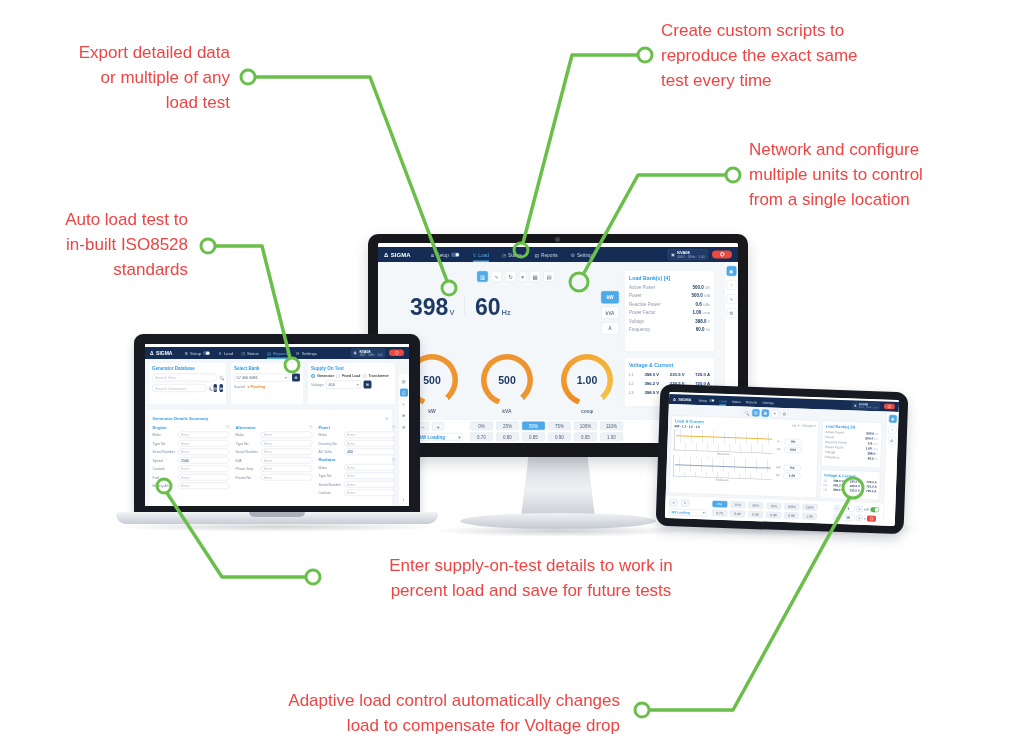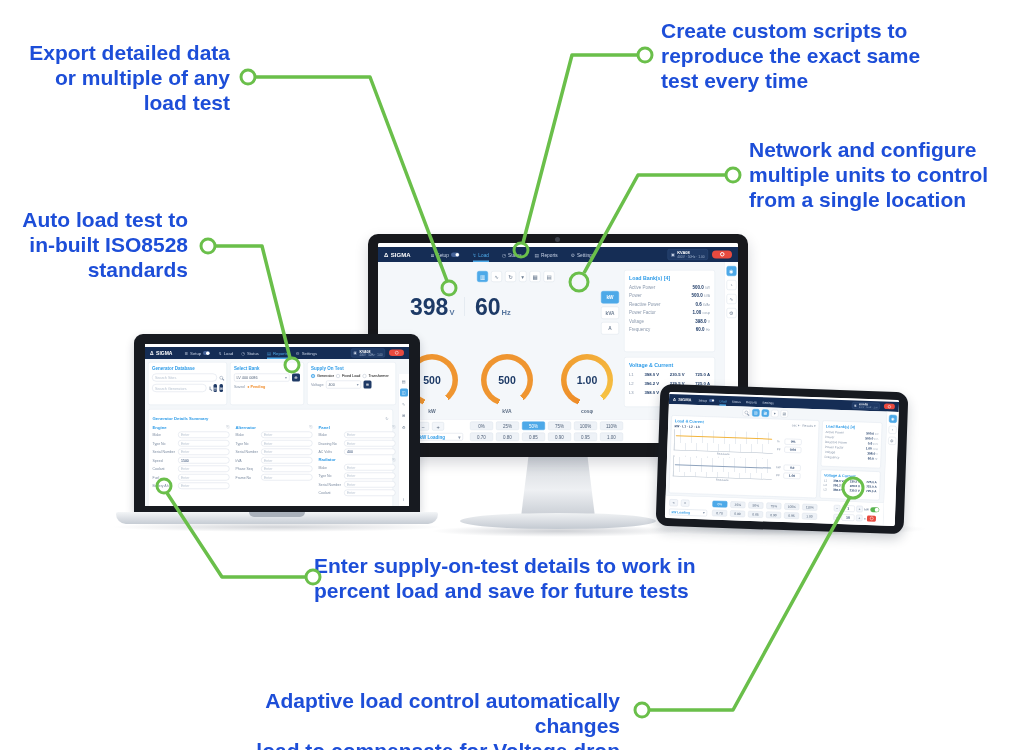--- a/index.html
+++ b/index.html
@@ -1,24 +1,24 @@
 <!DOCTYPE html>
 <html><head>
 <meta charset="utf-8">
 <style>
 *{margin:0;padding:0;box-sizing:border-box}
 html,body{width:1024px;height:750px}
 body{position:relative;background:#fff;font-family:"Liberation Sans",sans-serif;overflow:hidden}
 
-.co{position:absolute;z-index:40;font-weight:700;font-size:21px;line-height:25px;color:#1d4ed8;white-space:pre-line}
+.co{position:absolute;z-index:40;font-weight:400;font-size:17px;line-height:25px;color:#ef4444;white-space:pre-line}
 #co-export{left:18px;top:40px;width:212px;text-align:right}
 #co-scripts{left:661px;top:18px;width:310px;text-align:left}
 #co-network{left:749px;top:137px;width:272px;text-align:left}
 #co-auto{left:10px;top:207px;width:178px;text-align:right}
-#co-supply{left:314px;top:553px;width:402px;text-align:left}
+#co-supply{left:330px;top:553px;width:402px;text-align:center}
 #co-adaptive{left:200px;top:688px;width:420px;text-align:right}
 .lines{position:absolute;left:0;top:0;z-index:50;pointer-events:none}
 
 .dev{position:absolute}
 #monitor{left:368px;top:234px;width:380px;height:302px;z-index:10}
 .mon-bezel{position:absolute;left:0;top:0;width:380px;height:223px;background:#17181c;border-radius:10px;box-shadow:0 6px 14px rgba(20,30,50,.18)}
 .cam{position:absolute;left:187px;top:3px;width:5px;height:5px;border-radius:50%;background:#3c4049}
 .mon-scr{position:absolute;left:10px;top:9px;width:360px;height:200px;background:#fff;overflow:hidden;border-radius:2px}
 .neck{position:absolute;left:153px;top:223px;width:74px;height:60px;background:linear-gradient(180deg,#d4d8dd,#eef0f3 55%,#c8cdd4);clip-path:polygon(10% 0,90% 0,100% 100%,0 100%)}
 .mbase{position:absolute;left:92px;top:279px;width:196px;height:16px;background:linear-gradient(180deg,#f0f2f4,#c3c9d1);border-radius:50%}

